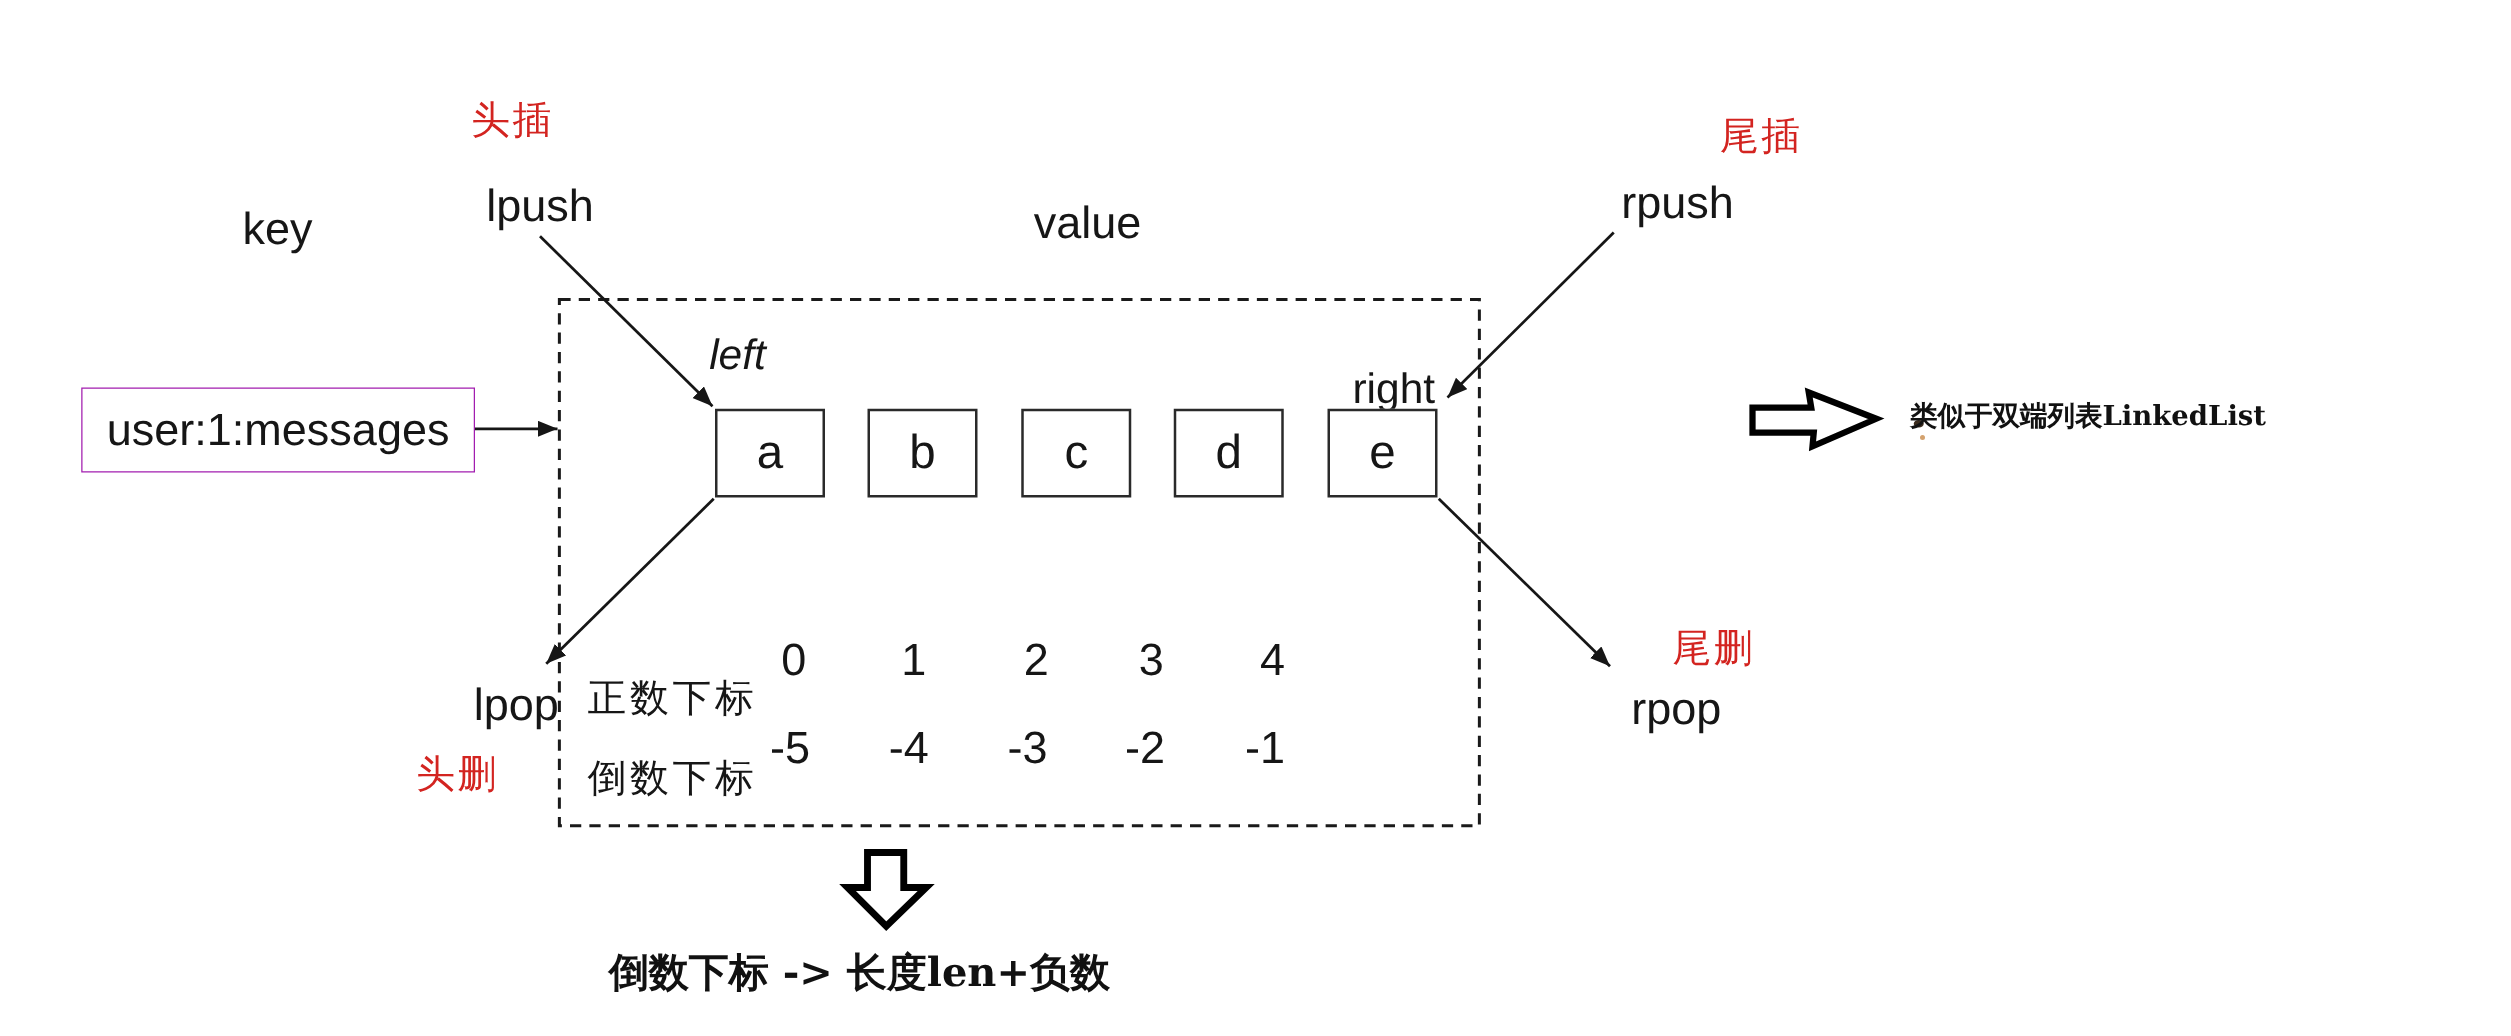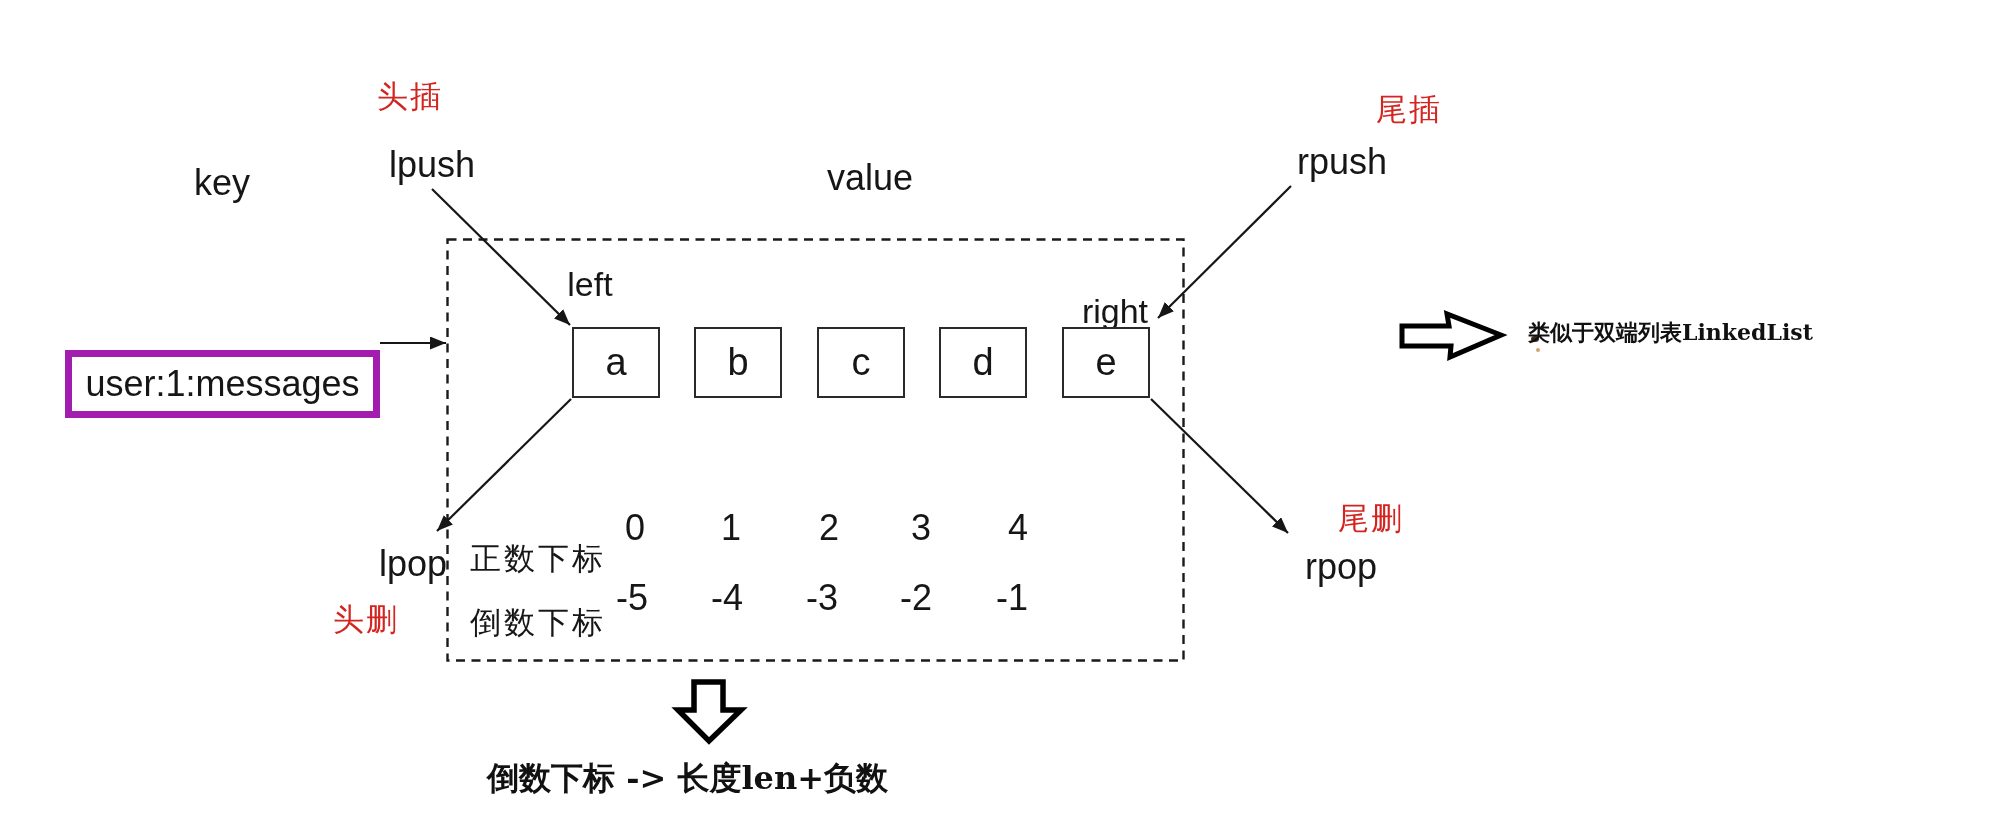--- a/index.html
+++ b/index.html
@@ -9,23 +9,23 @@
   }
   .lbl{position:absolute;transform:translate(-50%,-50%);white-space:nowrap;
        font-size:36px;line-height:1;color:#161616;}
   .lbl-left{position:absolute;transform:translate(0,-50%);white-space:nowrap;
        font-size:36px;line-height:1;color:#161616;}
   .red{color:#d32420;font-size:31px;letter-spacing:2px;}
   .cjk-row-label{font-size:31px;letter-spacing:3px;}
   .idx-num{font-size:36px;}
   .kv-box{
     position:absolute;left:65px;top:310px;width:315px;height:68px;
-    border:7px solid #a21caf;box-sizing:border-box;
+    border:1px solid #a21caf;box-sizing:border-box;
     display:flex;align-items:center;justify-content:center;
-    font-size:36px;background:#ffffff;margin-top:40px;
+    font-size:36px;background:#ffffff;
   }
   .cell{
     position:absolute;top:327px;width:88px;height:71px;
     border:2.5px solid #2a2a2a;box-sizing:border-box;background:#ffffff;
     display:flex;align-items:center;justify-content:center;font-size:38px;
   }
   .note{
     position:absolute;transform:translate(0,-50%);white-space:nowrap;
     font-family:"DejaVu Serif","Liberation Serif",serif;
     font-weight:bold;font-size:31px;color:#111111;
@@ -66,21 +66,21 @@
   <div class="lbl red" style="left:410px;top:96px;">头插</div>
   <div class="lbl" style="left:432px;top:165px;">lpush</div>
   <div class="lbl" style="left:870px;top:178px;">value</div>
   <div class="lbl red" style="left:1409px;top:109px;">尾插</div>
   <div class="lbl" style="left:1342px;top:162px;">rpush</div>
 
   <div class="kv-box">
     <span>user:1:messages</span>
   </div>
 
-  <div class="lbl" style="left:590px;top:284px;font-size:34px;">left</div>
+  <div class="lbl" style="left:590px;top:284px;font-size:34px;font-style:italic;">left</div>
   <div class="lbl" style="left:1115px;top:286px;font-size:34px;margin-top:25px;">right</div>
 
   <div class="cell" style="left:572px;">
     <span>a</span>
   </div>
   <div class="cell" style="left:694px;">
     <span>b</span>
   </div>
   <div class="cell" style="left:817px;">
     <span>c</span>

